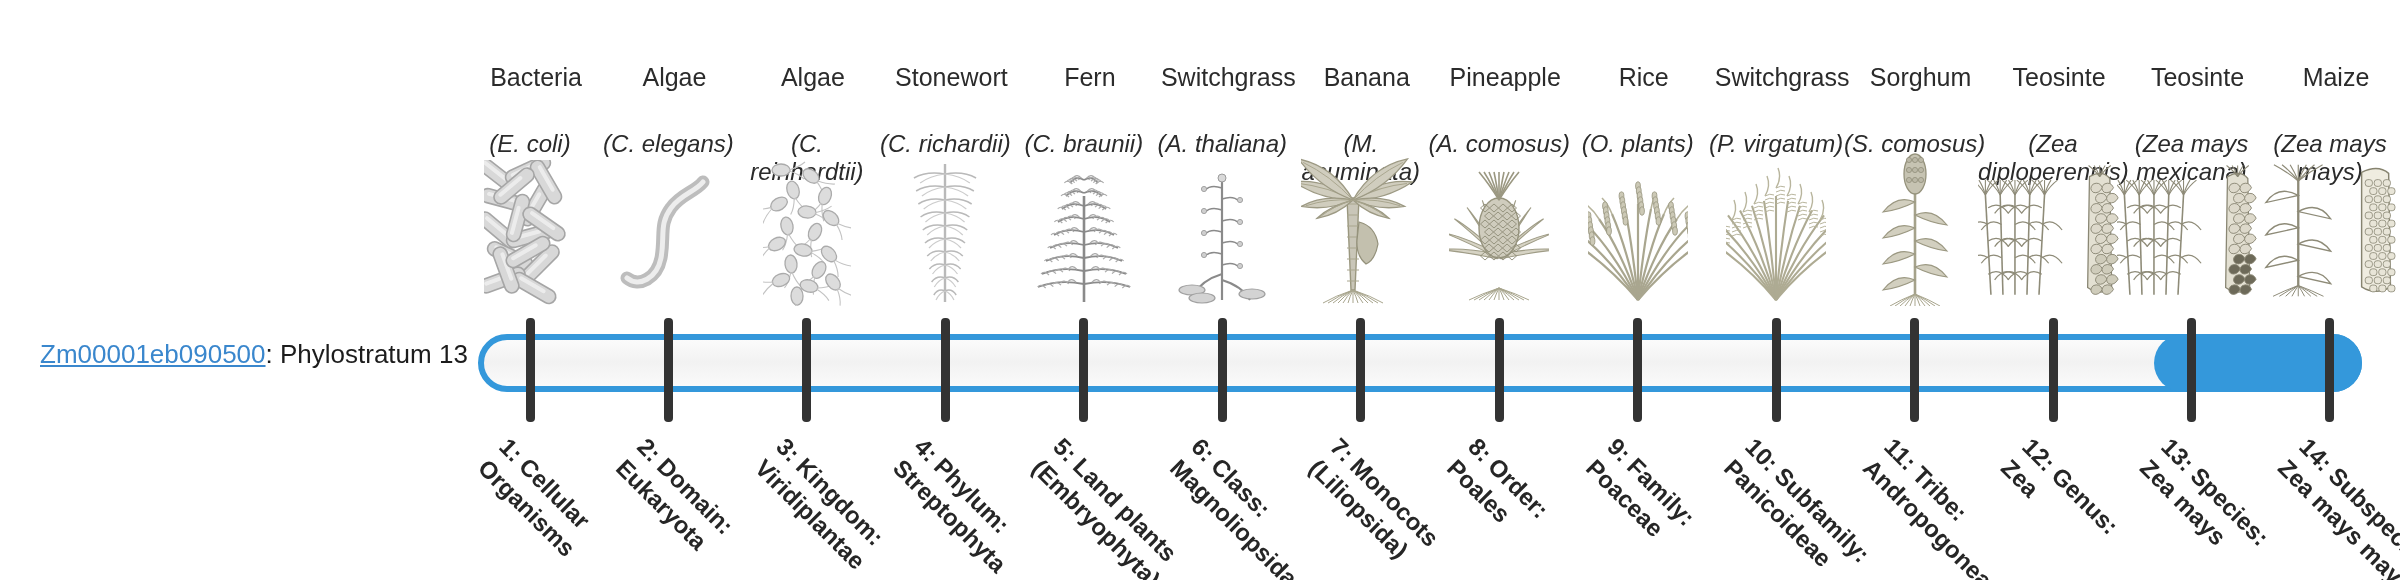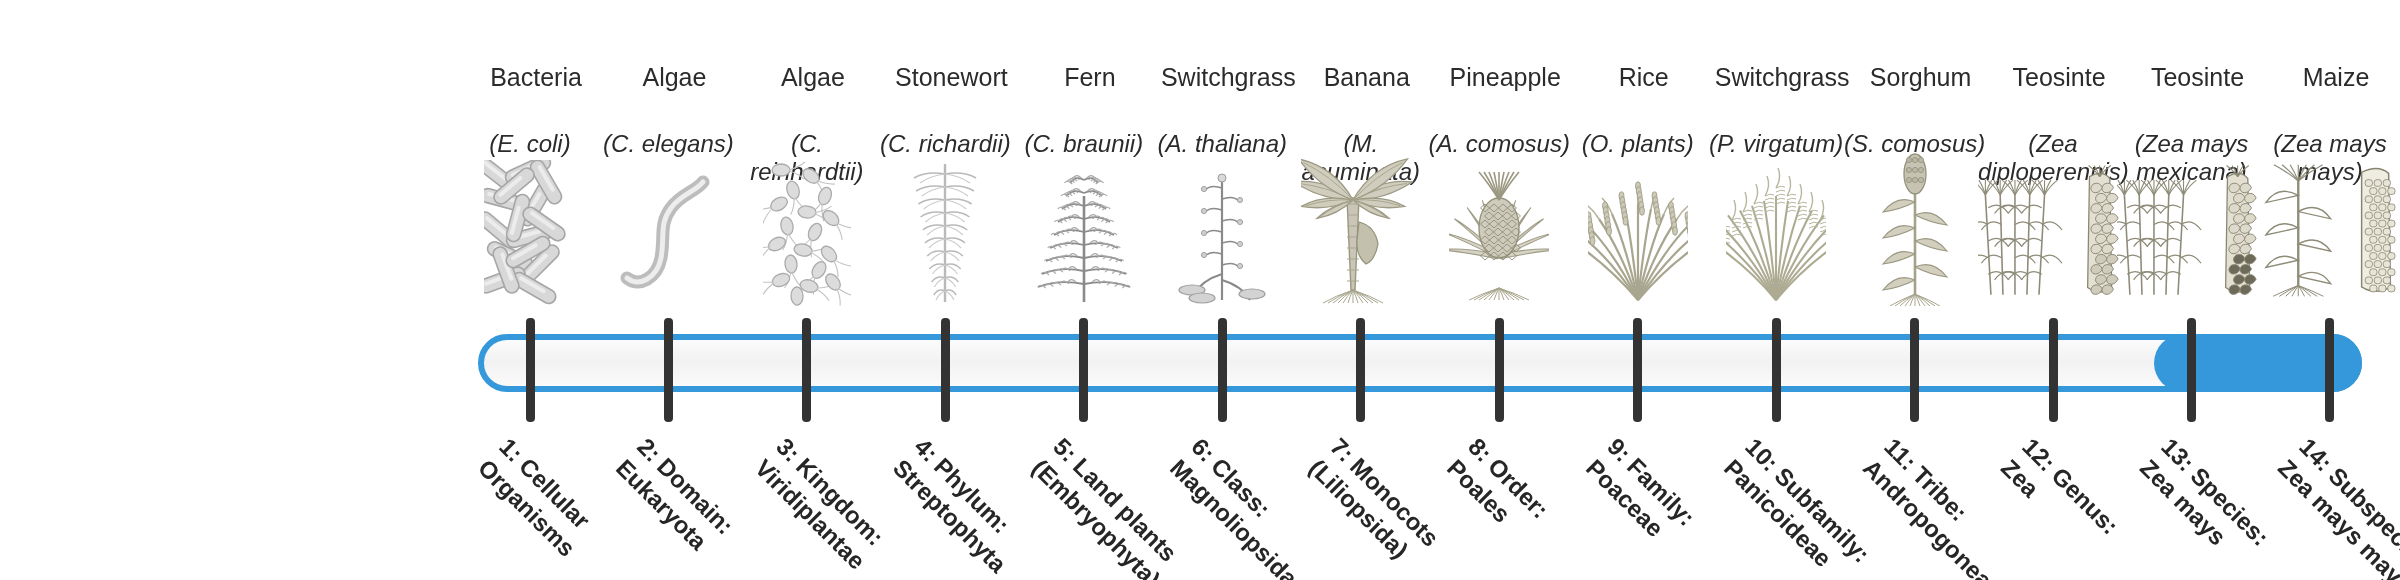--- a/index.html
+++ b/index.html
@@ -94,20 +94,23 @@
     white-space:pre-line;
     text-align:left;
     pointer-events:auto;
   }
 </style>
 </head>
 <body>
 
 <div id="stage">
 
+  <div id="gene-label">
+    <span class="gene-id">Zm00001eb090500</span><span>: </span><span>Phylostratum 13</span>
+  </div>
 
   <div id="columns-host">
       <div class="col" style="left: 530px;">
         <div class="common-name">Bacteria</div>
         <div class="sci-name">(E. coli)</div>
         <div class="organism">
           <svg width="92" height="146" viewBox="0 0 92 146">
             <g transform="translate(12,14) rotate(38)">
       <rect x="-24" y="-7" width="48" height="14" rx="7" fill="#d8d8d8" stroke="#a6a6a6" stroke-width="1.6"></rect>
       <rect x="-18" y="-4" width="30" height="4" rx="2" fill="#f0f0f0" opacity="0.85"></rect>

